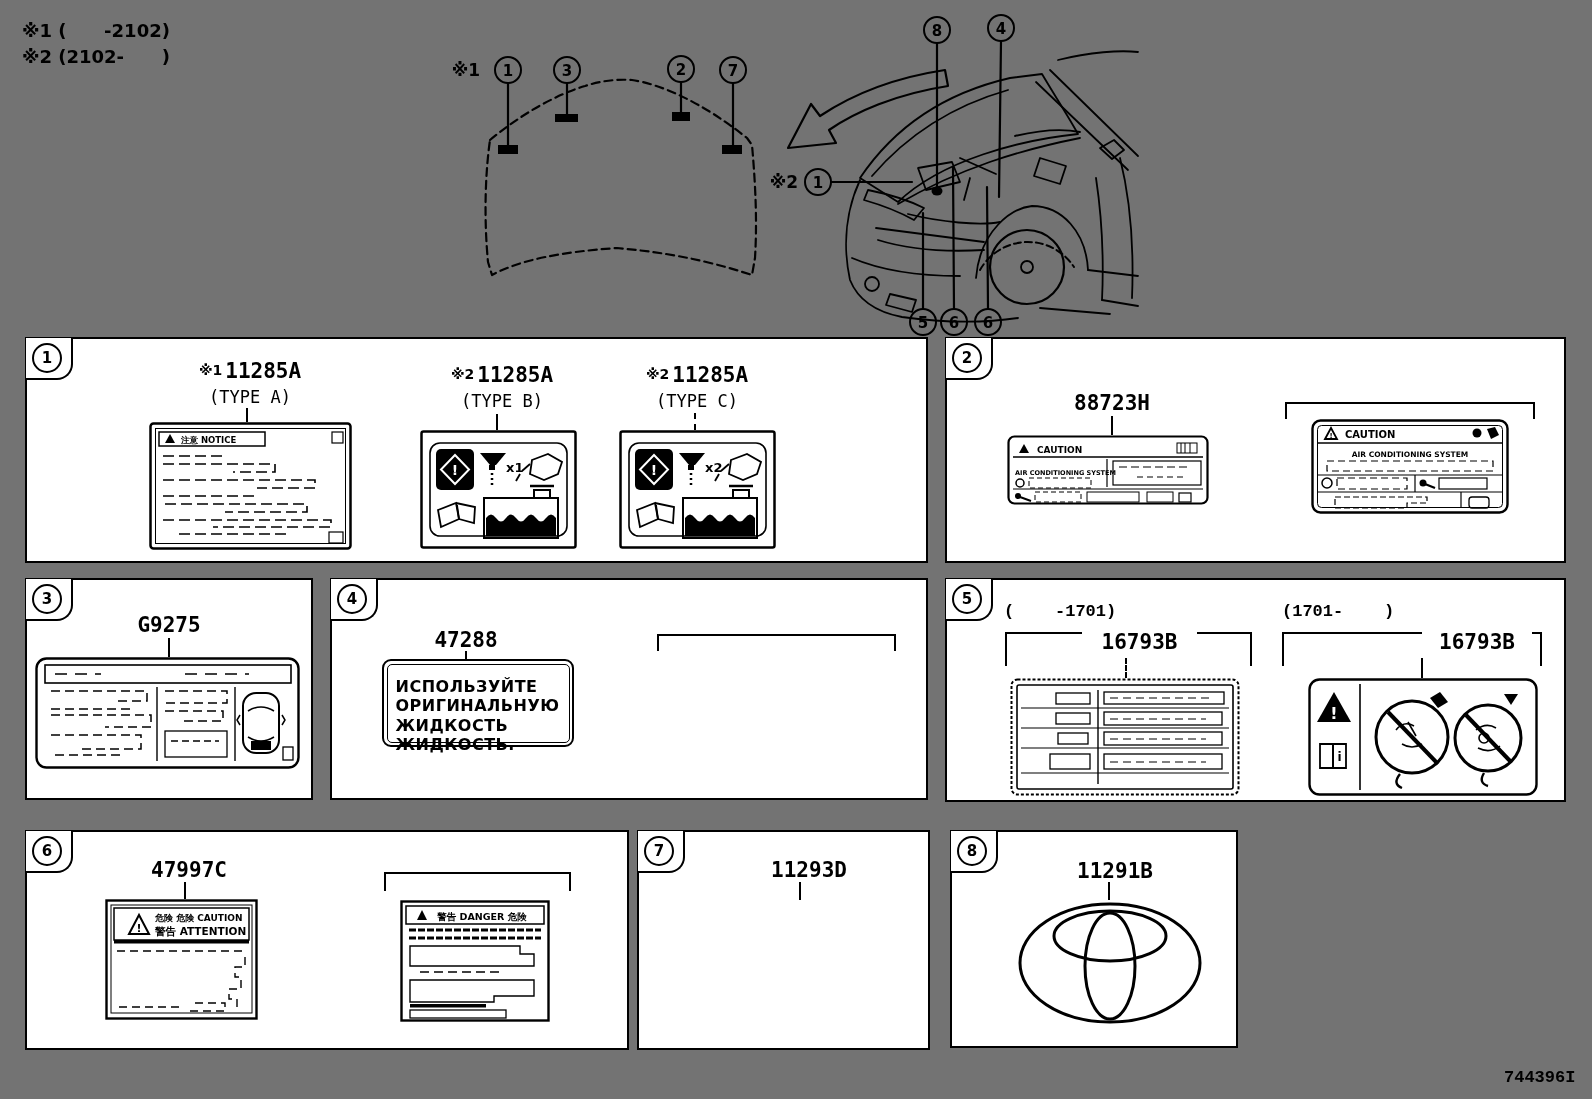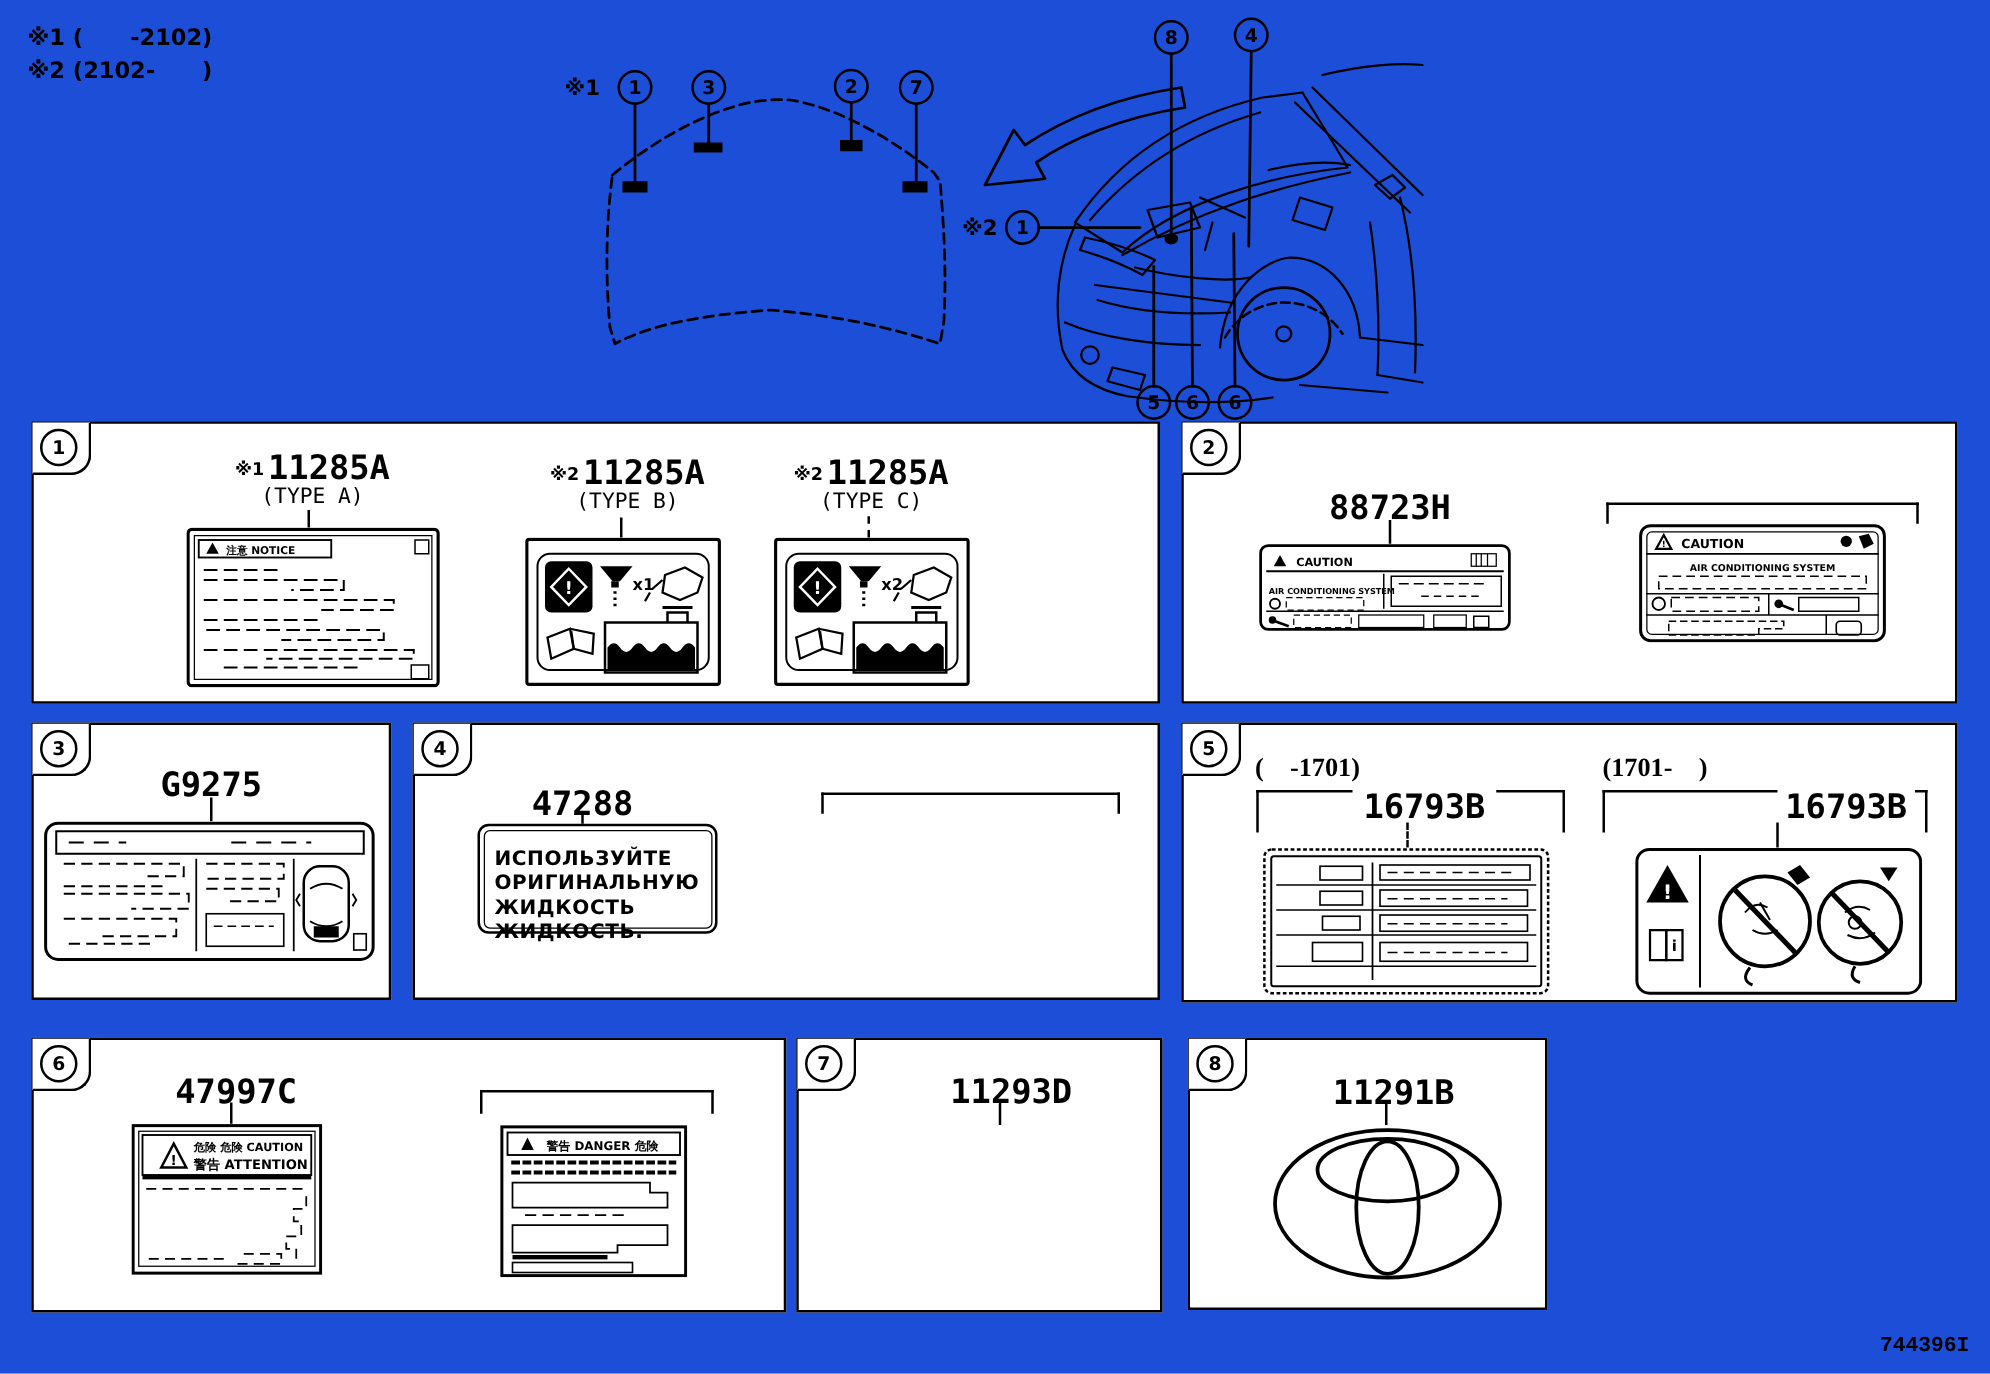--- a/index.html
+++ b/index.html
@@ -1,28 +1,28 @@
 <!DOCTYPE html>
 <html><head>
 <meta charset="utf-8">
 <style>
   html,body{margin:0;padding:0;background:#fff}
-  #stage{position:relative;width:1592px;height:1099px;background:#1d4ed8;color:#000;
+  #stage{position:relative;width:1592px;height:1099px;background:#737373;color:#000;
          font-family:"DejaVu Sans",sans-serif;overflow:hidden}
   .panel{position:absolute;border:2.4px solid #000;box-sizing:border-box;background:#fff}
   .abs{position:absolute}
   svg{display:block}
-  .pn{font-family:"DejaVu Sans Mono","DejaVu Sans",monospace;font-weight:bold;font-size:27px;white-space:nowrap}
+  .pn{font-family:"DejaVu Sans Mono","DejaVu Sans",monospace;font-weight:bold;font-size:21px;white-space:nowrap}
   .pre{font-family:"DejaVu Sans",sans-serif;font-weight:bold;font-size:14px;margin-right:3px;vertical-align:3px}
   .type{font-family:"DejaVu Sans Mono","DejaVu Sans",monospace;font-weight:normal;font-size:17px;white-space:pre}
   .ctr{text-align:center}
   .vline{position:absolute;width:2.2px;background:#000}
   .vdash{position:absolute;width:0;border-left:2.2px dashed #000}
   .bracket{position:absolute;border-top:2.4px solid #000;border-left:2.4px solid #000;border-right:2.4px solid #000}
-  .range{font-family:Liberation Serif, serif;font-weight:bold;font-size:21px;white-space:pre}
+  .range{font-family:Liberation Mono, monospace;font-weight:bold;font-size:17px;white-space:pre}
   .note{font-family:"DejaVu Sans",sans-serif;font-weight:bold;font-size:18px;white-space:pre;line-height:1.45}
   .tab{position:absolute;top:-1px;left:-1px;width:45px;height:40px;border-right:2.2px solid #000;
        border-bottom:2.2px solid #000;border-bottom-right-radius:16px;background:#fff}
   .cnum{position:absolute;top:5px;left:6px;width:26px;height:26px;border:2px solid #000;border-radius:50%;
         display:flex;align-items:center;justify-content:center;font-weight:bold;font-size:15px}
   .badge{position:absolute;right:-2px;bottom:-2px;width:24px;height:26px;border:2.4px solid #000;background:#fff;
          display:flex;align-items:center;justify-content:center;font-weight:bold;font-size:15px;
          font-family:"DejaVu Sans Mono",monospace}
   .rus{font-weight:bold;font-size:16px;line-height:1.22;letter-spacing:.5px}
   .trk{font-weight:bold;font-size:15.5px;line-height:1.3;letter-spacing:.5px}

